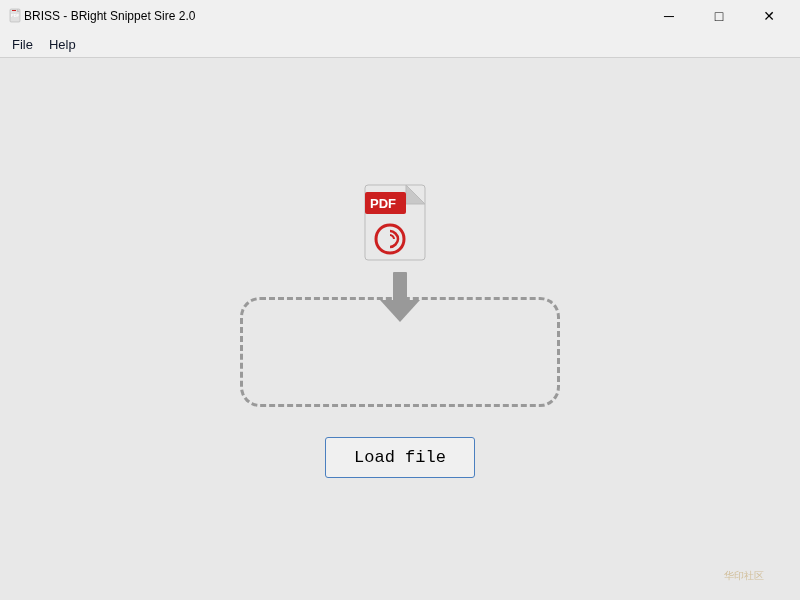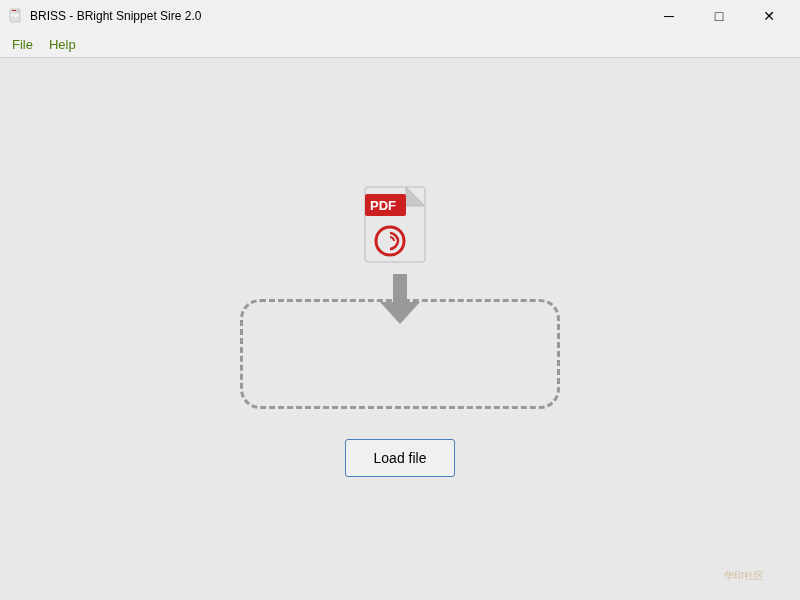--- a/index.html
+++ b/index.html
@@ -25,21 +25,20 @@
       justify-content: space-between;
       background: #f0f0f0;
       height: 32px;
       padding: 0 8px;
       border-bottom: none;
     }
 
     .title-bar-left {
       display: flex;
       align-items: center;
-      gap: 6px;
     }
 
     .title-bar-icon {
       width: 16px;
       height: 16px;
     }
 
     .title-bar-title {
       font-size: 12px;
       color: #000;
@@ -68,21 +67,21 @@
       display: flex;
       background: #f0f0f0;
       padding: 2px 4px;
       border-bottom: 1px solid #d0d0d0;
     }
 
     .menu-item {
       padding: 3px 8px;
       cursor: pointer;
       font-size: 13px;
-      color: #4d7c0f;
+      color: #0f172a;
     }
 
     
     .main-content {
       width: 800px;
       height: calc(600px - 32px - 26px);
       background: #e8e8e8;
       display: flex;
       flex-direction: column;
       align-items: center;
@@ -114,23 +113,23 @@
     }
 
     
     .load-file-btn {
       margin-top: 30px;
       padding: 10px 28px;
       background: #f0f0f0;
       border: 1px solid #4a7fbf;
       border-radius: 3px;
       cursor: pointer;
-      font-size: 14px;
+      font-size: 17px;
       color: #000;
-      font-family: Liberation Sans, sans-serif;
+      font-family: Liberation Mono, monospace;
     }
 
     
     .watermark {
       position: absolute;
       bottom: 8px;
       right: 8px;
       opacity: 0.7;
       text-decoration: underline;
     }

